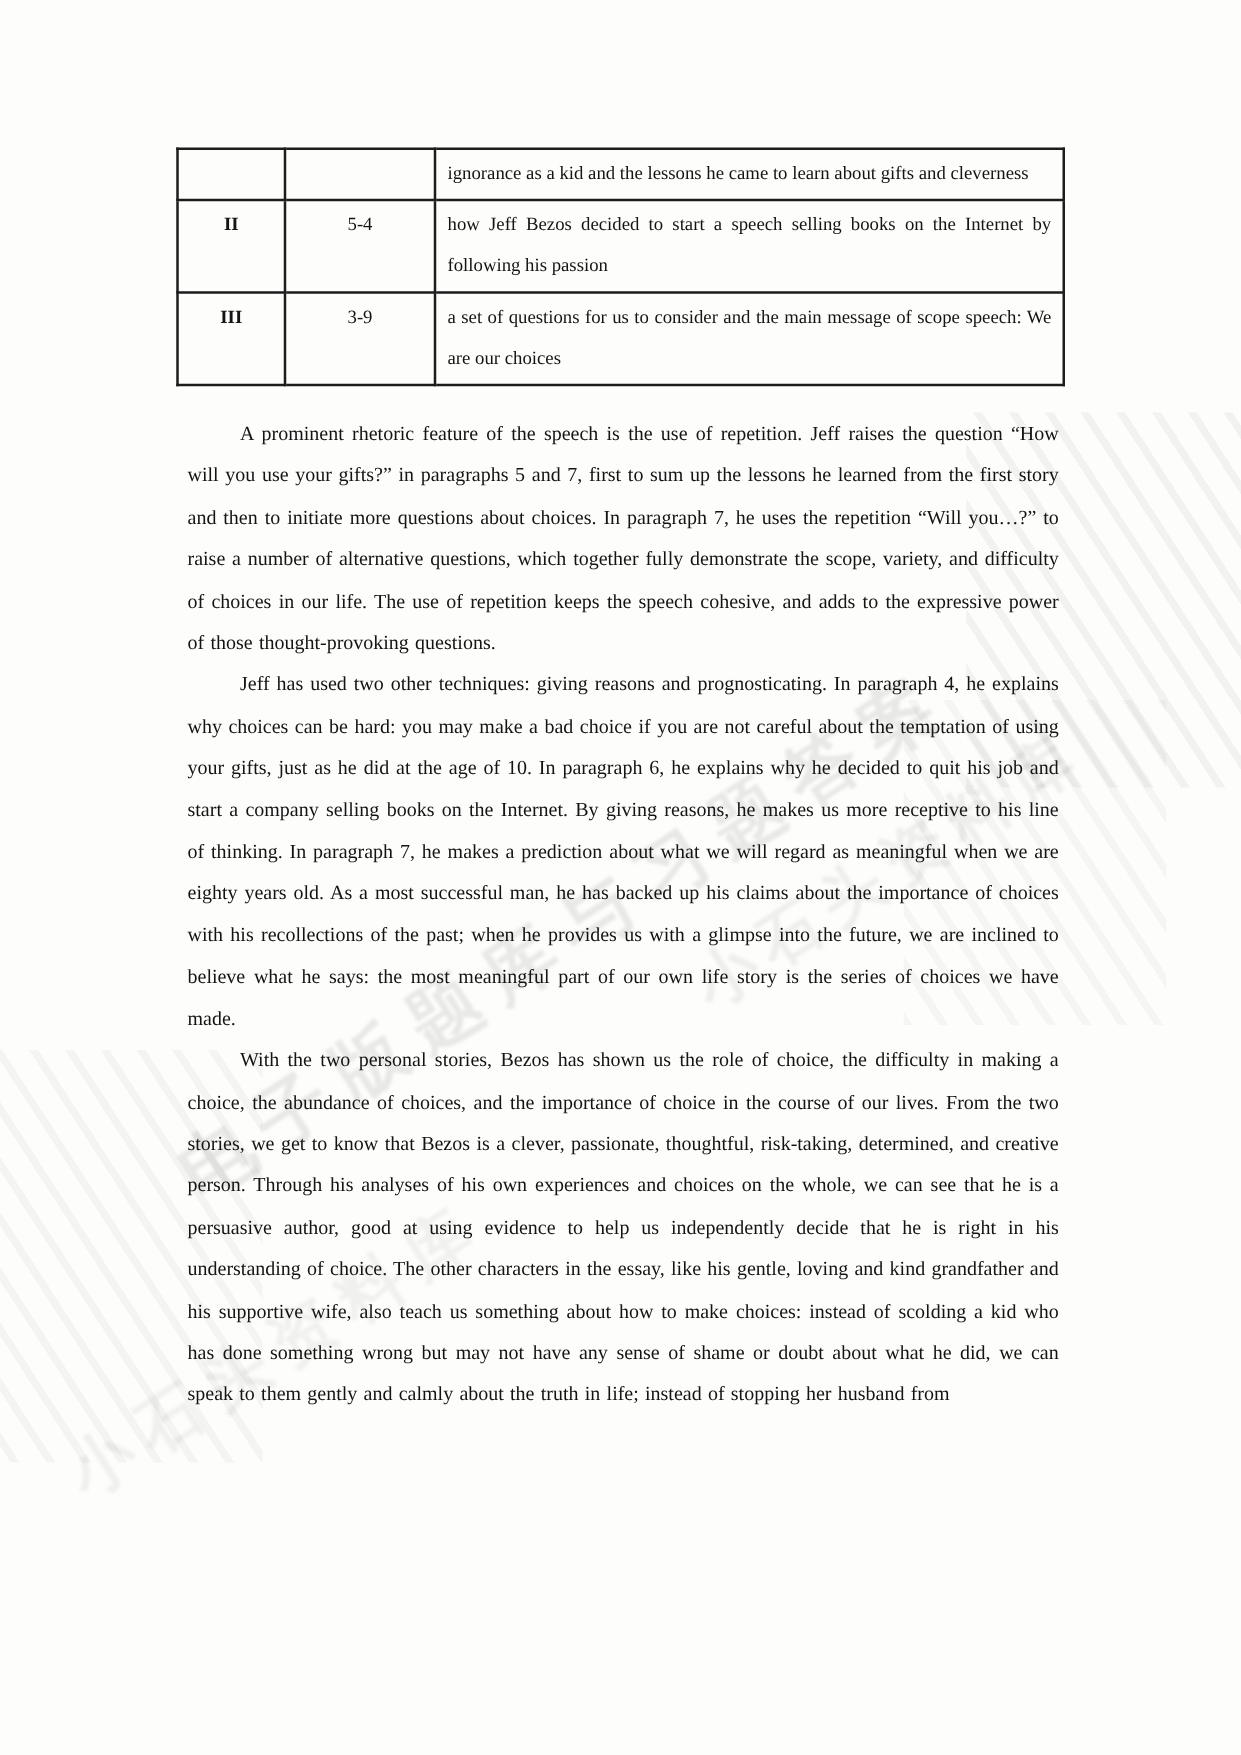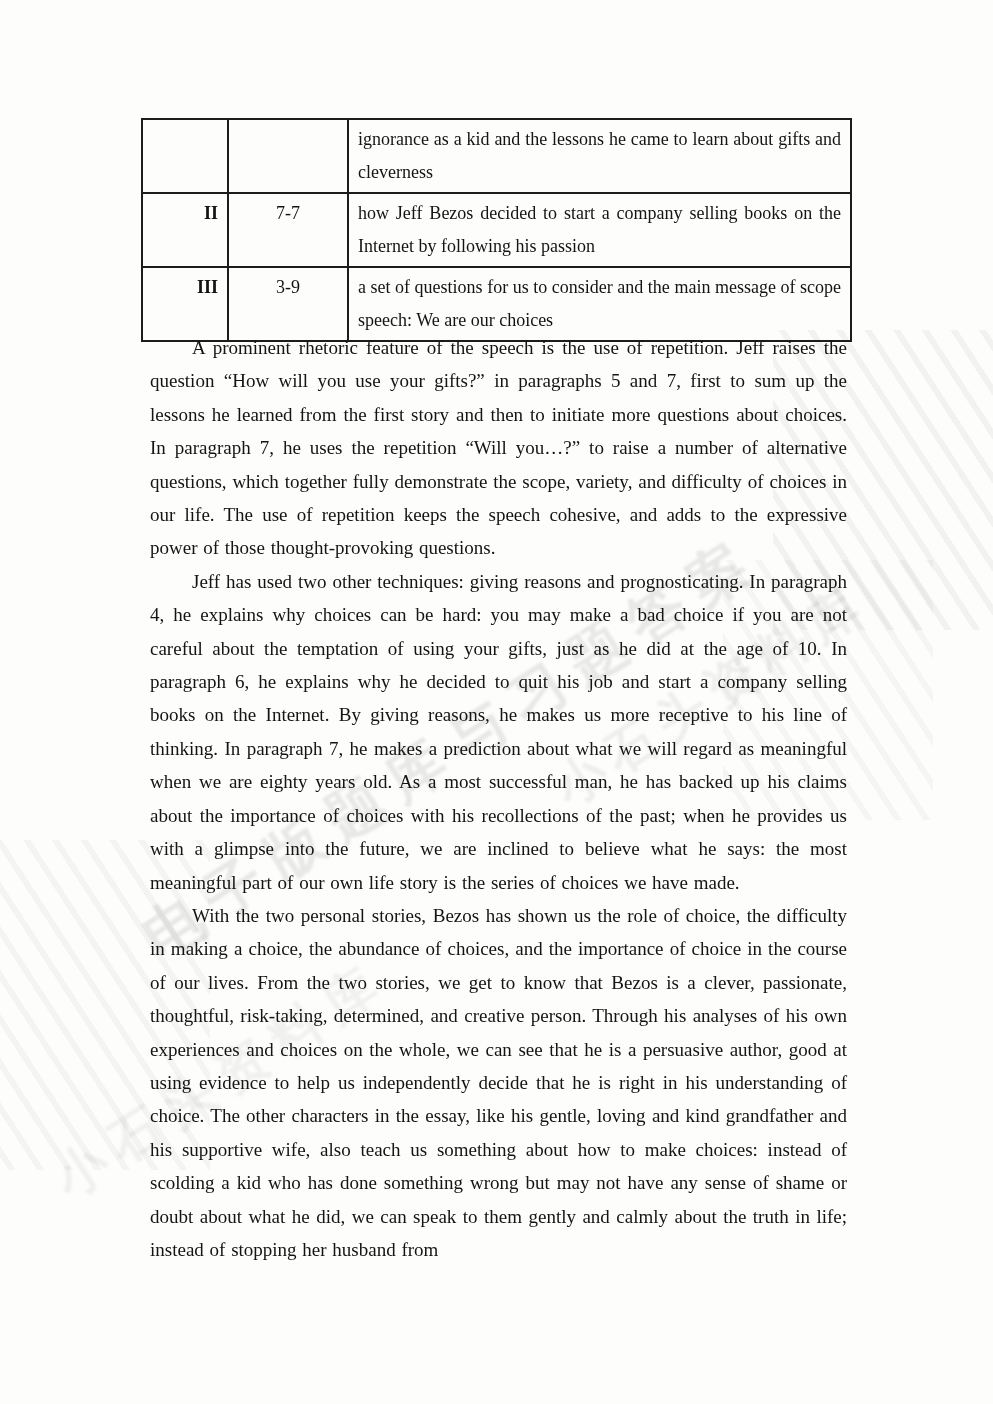--- a/index.html
+++ b/index.html
@@ -17,38 +17,38 @@
   .doc-table {
     position:absolute;
     left:141px; top:118px;
     width:711px;
     border-collapse:collapse;
     table-layout:fixed;
   }
   .doc-table td {
     border:2px solid #1c1c1c;
     vertical-align:top;
-    font-size:18px;
+    font-size:15px;
     line-height:33px;
     padding:3px 9px;
   }
-  .doc-table td.c1 { width:66px;  text-align:right; font-weight:bold; }
+  .doc-table td.c1 { width:66px;  text-align:center; font-weight:bold; }
   .doc-table td.c2 { width:100px; text-align:center; }
   .doc-table td.c3 { text-align:justify; }
 
   
   .body-text {
     position:absolute;
     left:150px; right:146px; top:331px;
   }
   .body-text p {
     margin:0;
     text-indent:42px;
     text-align:justify;
-    font-size:19px;
+    font-size:16px;
     line-height:33.4px;
     word-spacing:1px;
   }
 
   
   .wm {
     position:absolute;
     white-space:nowrap;
     font-family:"DejaVu Sans", sans-serif;
     font-weight:bold;
@@ -87,22 +87,22 @@
 
   <table class="doc-table">
     <tbody>
       <tr>
         <td class="c1"></td>
         <td class="c2"></td>
         <td class="c3">ignorance as a kid and the lessons he came to learn about gifts and cleverness</td>
       </tr>
       <tr>
         <td class="c1">II</td>
-        <td class="c2">7-7</td>
-        <td class="c3">how Jeff Bezos decided to start a company selling books on the Internet by following his passion</td>
+        <td class="c2">5-4</td>
+        <td class="c3">how Jeff Bezos decided to start a speech selling books on the Internet by following his passion</td>
       </tr>
       <tr>
         <td class="c1">III</td>
         <td class="c2">3-9</td>
         <td class="c3">a set of questions for us to consider and the main message of scope speech: We are our choices</td>
       </tr>
     </tbody>
   </table>
 
   <div class="body-text">

